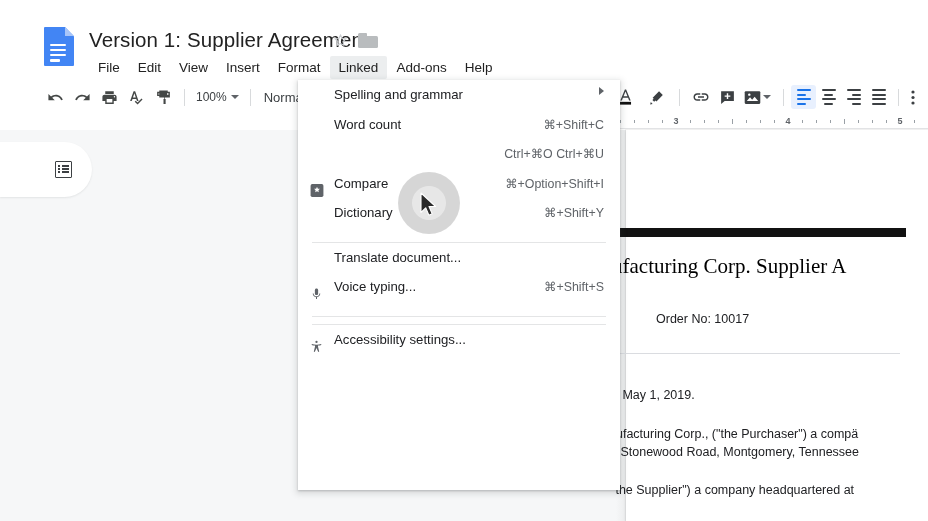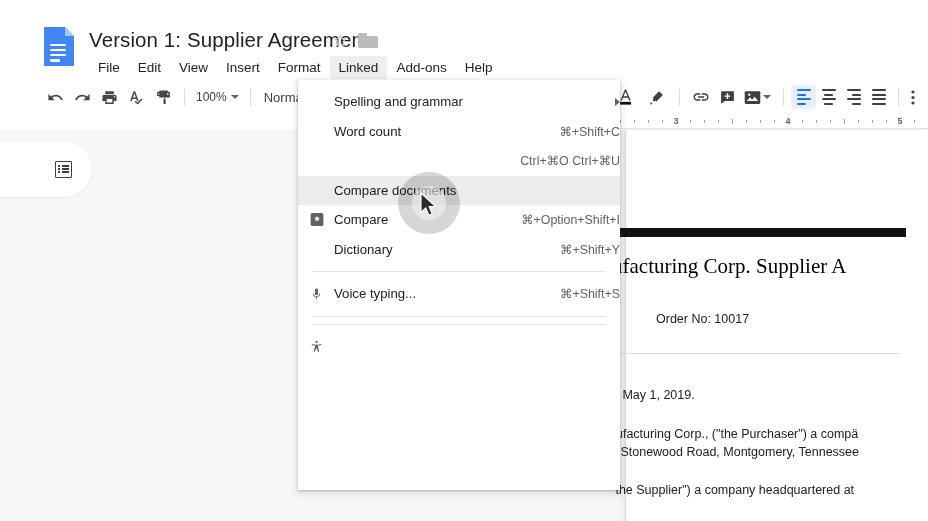--- a/index.html
+++ b/index.html
@@ -198,22 +198,22 @@
 
   
   .menu-panel {
     position: absolute; left: 298px; top: 80px; width: 322px; height: 410px;
     background: #ffffff;
     box-shadow: 0 2px 6px 2px rgba(60,64,67,0.15), 0 1px 2px rgba(60,64,67,0.25);
     padding: 7px 0 7px 0;
     z-index: 40;
   }
   .m-item {
-    position: relative; height: 29.5px; display: flex; align-items: center;
-    padding-left: 36px; padding-right: 0;
+    position: relative; height: 29.5px; display: flex; 
+    padding-left: 36px; padding-right: 16px;
     font-size: 13.2px; color: #202124; white-space: nowrap;
   }
   .m-item.hl { background: #ececec; }
   .m-ico {
     position: absolute; left: 10px; top: 50%; transform: translateY(-50%);
     width: 17px; height: 17px; display: flex; align-items: center; justify-content: center;
     color: #5f6368;
   }
   .m-label { flex: 0 0 auto; }
   .m-accel {
@@ -498,43 +498,43 @@
 
     <div class="m-item">
       <span class="m-label">Word count</span>
       <span class="m-accel">⌘+Shift+C</span>
     </div>
 
     <div class="m-item">
       <span class="m-accel">Ctrl+⌘O Ctrl+⌘U</span>
     </div>
 
-    <div class="m-item hl">
-      <span class="m-label">Compare documents</span>
-    </div>
 
     <div class="m-item">
       <span class="m-ico">
         <svg width="14" height="14" viewBox="0 0 24 24">
           <rect x="1" y="1" width="22" height="22" rx="3" fill="#5f6368"></rect>
           <path d="M12 5.5l1.5 3.3 3.5.4-2.6 2.4.7 3.5L12 13.3 8.9 15.1l.7-3.5L7 9.2l3.5-.4z" fill="#ffffff"></path>
         </svg>
       </span>
       <span class="m-label">Compare</span>
       <span class="m-accel">⌘+Option+Shift+I</span>
     </div>
 
 
     <div class="m-item">
       <span class="m-label">Dictionary</span>
       <span class="m-accel">⌘+Shift+Y</span>
     </div>
 
     <div class="m-div"></div>
 
+    <div class="m-item">
+      <span class="m-label">Translate document...</span>
+    </div>
 
     <div class="m-item">
       <span class="m-ico">
         <svg width="13" height="15" viewBox="0 0 24 24">
           <path d="M12 14c1.7 0 3-1.3 3-3V5c0-1.7-1.3-3-3-3S9 3.3 9 5v6c0 1.7 1.3 3 3 3z" fill="#5f6368"></path>
           <path d="M17.3 11c0 3-2.4 5.3-5.3 5.3S6.7 14 6.7 11H5c0 3.5 2.7 6.4 6.1 6.9V21h1.8v-3.1C16.3 17.4 19 14.5 19 11h-1.7z" fill="#5f6368"></path>
         </svg>
       </span>
       <span class="m-label">Voice typing...</span>
       <span class="m-accel">⌘+Shift+S</span>
@@ -546,20 +546,21 @@
     <div class="m-div"></div>
 
 
     <div class="m-item">
       <span class="m-ico">
         <svg width="13" height="16" viewBox="0 0 24 24">
           <circle cx="12" cy="3.6" r="2.1" fill="#5f6368"></circle>
           <path d="M20.5 7.2c-2.6.9-5.5 1.4-8.5 1.4s-5.9-.5-8.5-1.4l-.5 1.8c1.9.7 4 1.1 6.2 1.3v2.1L7 21.3l1.8.7L12 14.6l3.2 7.4 1.8-.7-2.2-8.9v-2.1c2.2-.2 4.3-.6 6.2-1.3z" fill="#5f6368"></path>
         </svg>
       </span>
+      <span class="m-label">Accessibility settings...</span>
     </div>
   </div>
 
   <div class="cursor-halo"></div>
   <div class="cursor-inner"></div>
   <svg class="cursor-arrow" width="20" height="26" viewBox="0 0 20 26">
     <path d="M1 1l0 19.5 4.7-4.7 3.2 7.4 3.3-1.4-3.2-7.3 6.6 0z" fill="#2b2b2b" stroke="#ffffff" stroke-width="1.1" stroke-linejoin="round"></path>
   </svg>
 
   <div class="scrollbar-edge"></div>

